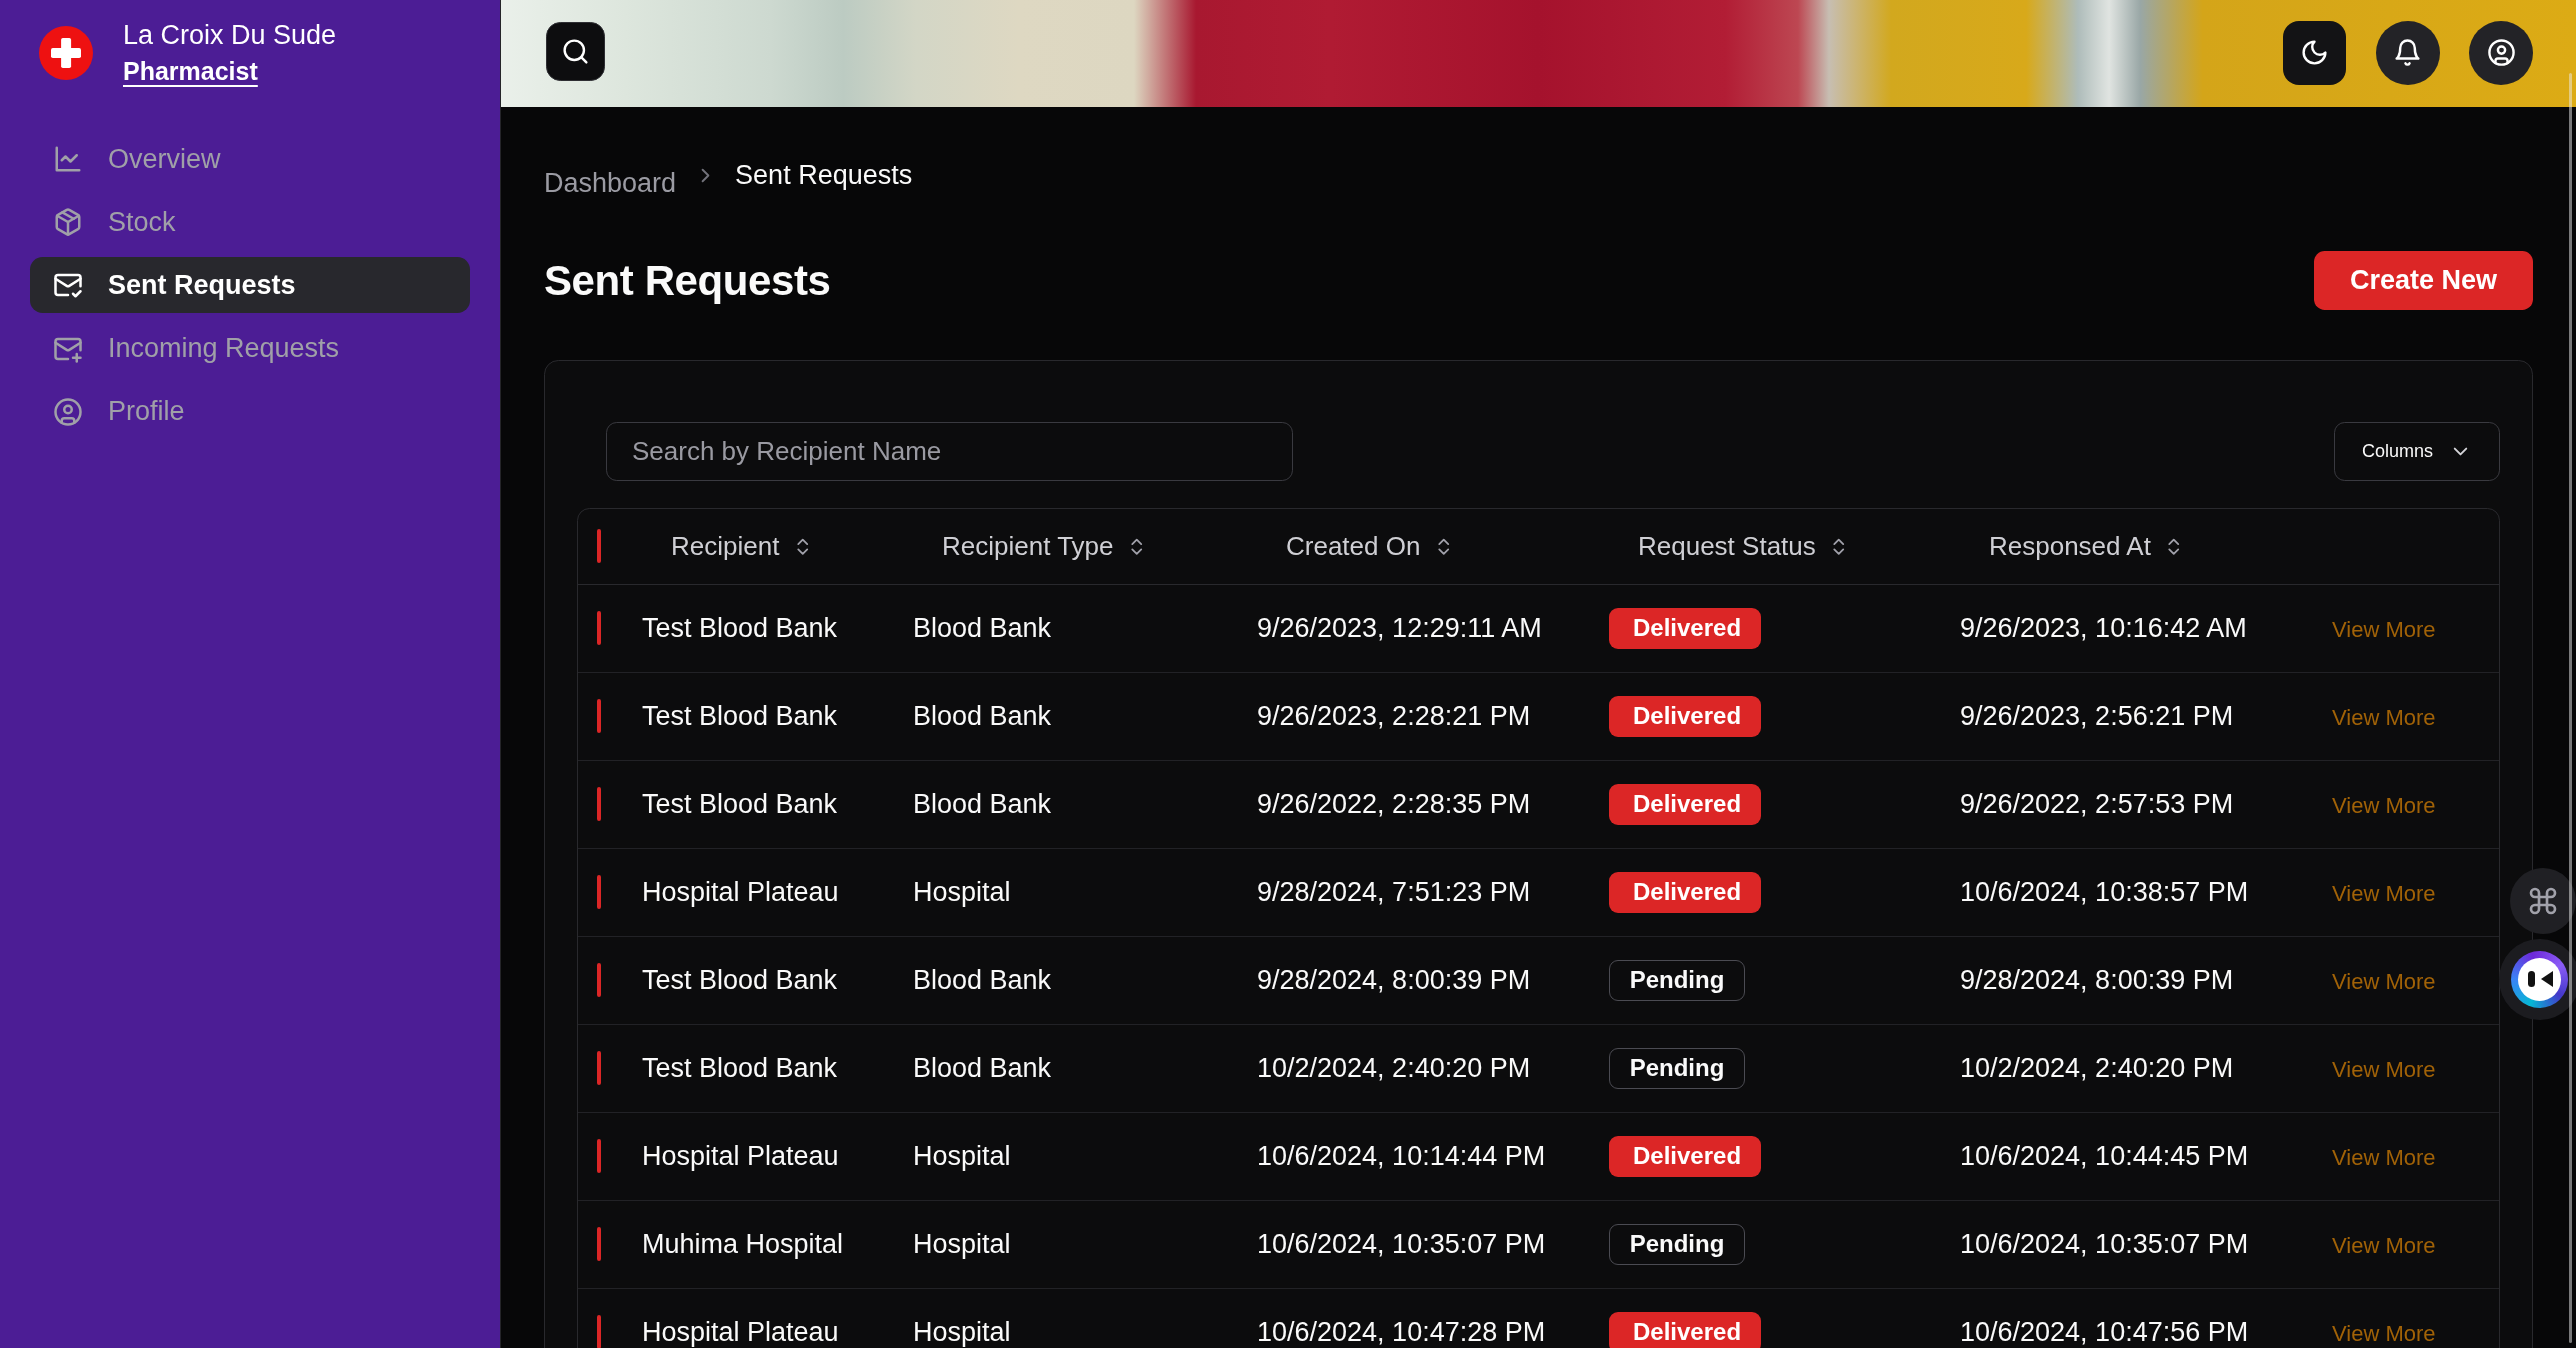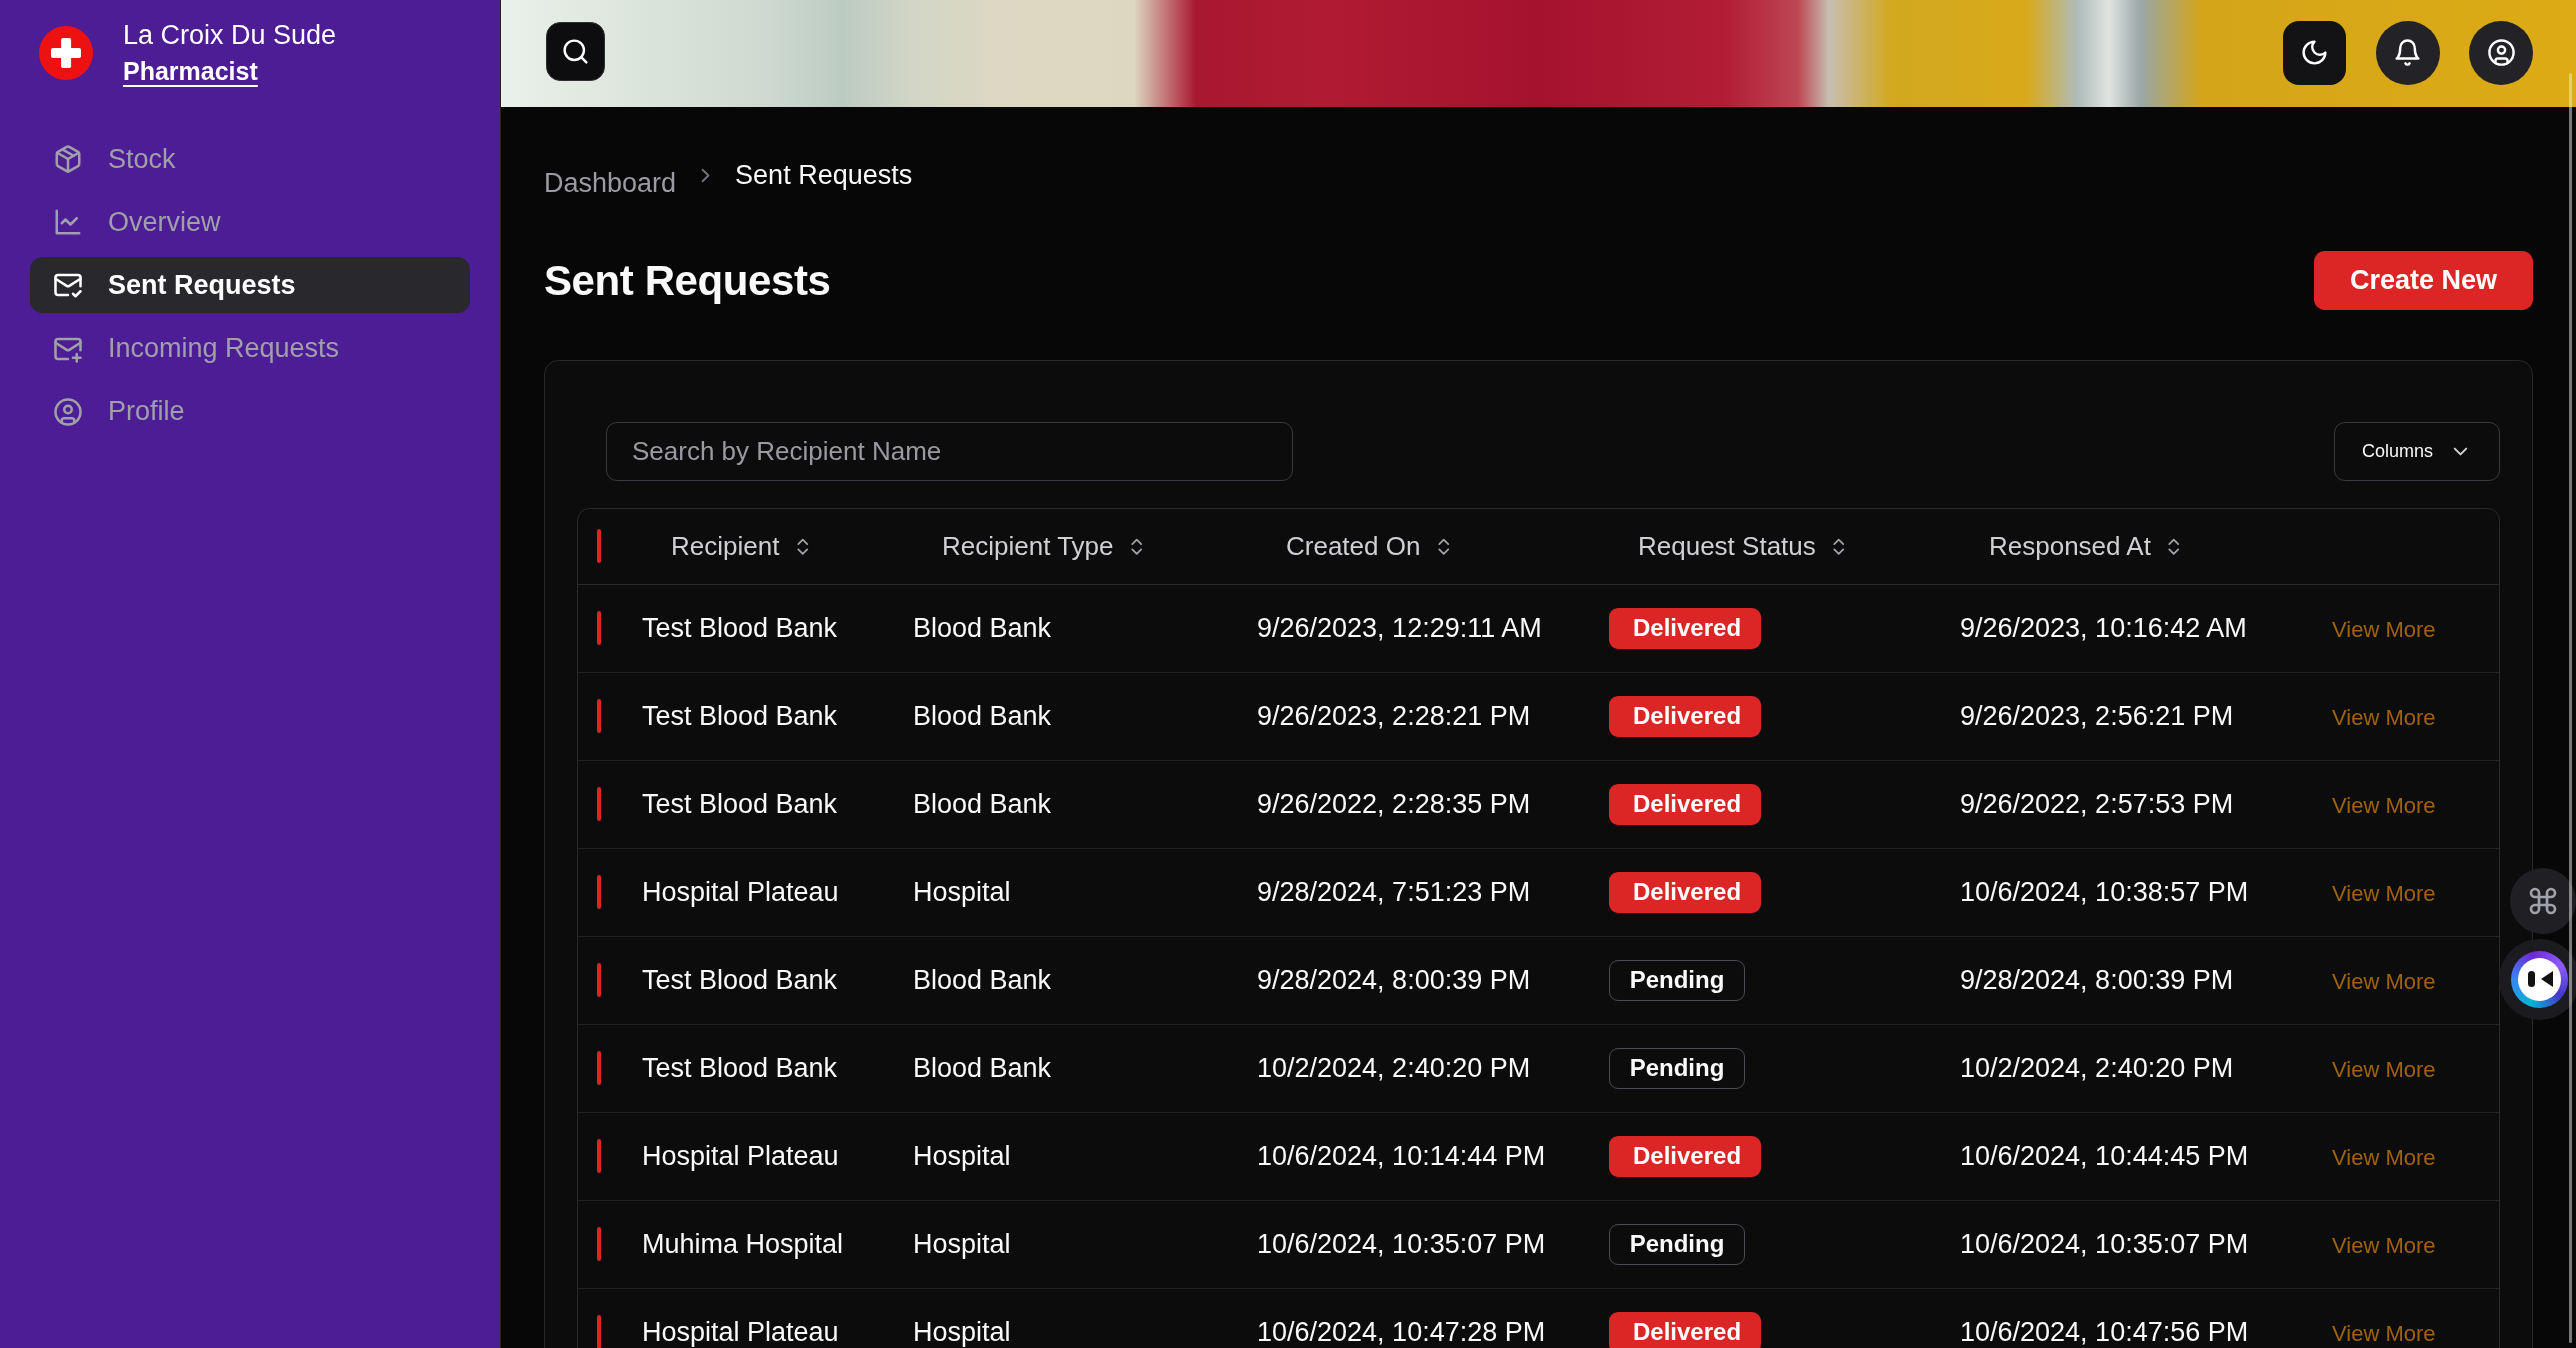--- a/index.html
+++ b/index.html
@@ -134,33 +134,33 @@
     <div class="brand">
       <div class="brand-logo"></div>
       <div class="brand-text">
         <div class="brand-name">La Croix Du Sude</div>
         <div class="brand-role">Pharmacist</div>
       </div>
     </div>
     <nav class="nav">
       <div class="nav-item">
         <svg viewBox="0 0 24 24" fill="none" stroke="currentColor" stroke-width="2" stroke-linecap="round" stroke-linejoin="round">
+            <path d="M3 3v18h18"></path>
+            <path d="m19 9-5 5-4-4-3 3"></path>
+          </svg>
+        <span>Overview</span>
+      </div>
+      <div class="nav-item">
+        <svg viewBox="0 0 24 24" fill="none" stroke="currentColor" stroke-width="2" stroke-linecap="round" stroke-linejoin="round">
             <path d="m7.5 4.27 9 5.15"></path>
             <path d="M21 8a2 2 0 0 0-1-1.73l-7-4a2 2 0 0 0-2 0l-7 4A2 2 0 0 0 3 8v8a2 2 0 0 0 1 1.73l7 4a2 2 0 0 0 2 0l7-4A2 2 0 0 0 21 16Z"></path>
             <path d="M3.3 7 12 12l8.7-5"></path>
             <path d="M12 22V12"></path>
           </svg>
         <span>Stock</span>
-      </div>
-      <div class="nav-item">
-        <svg viewBox="0 0 24 24" fill="none" stroke="currentColor" stroke-width="2" stroke-linecap="round" stroke-linejoin="round">
-            <path d="M3 3v18h18"></path>
-            <path d="m19 9-5 5-4-4-3 3"></path>
-          </svg>
-        <span>Overview</span>
       </div>
       <div class="nav-item active">
         <svg viewBox="0 0 24 24" fill="none" stroke="currentColor" stroke-width="2" stroke-linecap="round" stroke-linejoin="round">
             <path d="M22 13V6a2 2 0 0 0-2-2H4a2 2 0 0 0-2 2v12c0 1.1.9 2 2 2h8"></path>
             <path d="m22 7-8.97 5.7a1.94 1.94 0 0 1-2.06 0L2 7"></path>
             <path d="m16 19 2 2 4-4"></path>
           </svg>
         <span>Sent Requests</span>
       </div>
       <div class="nav-item">

